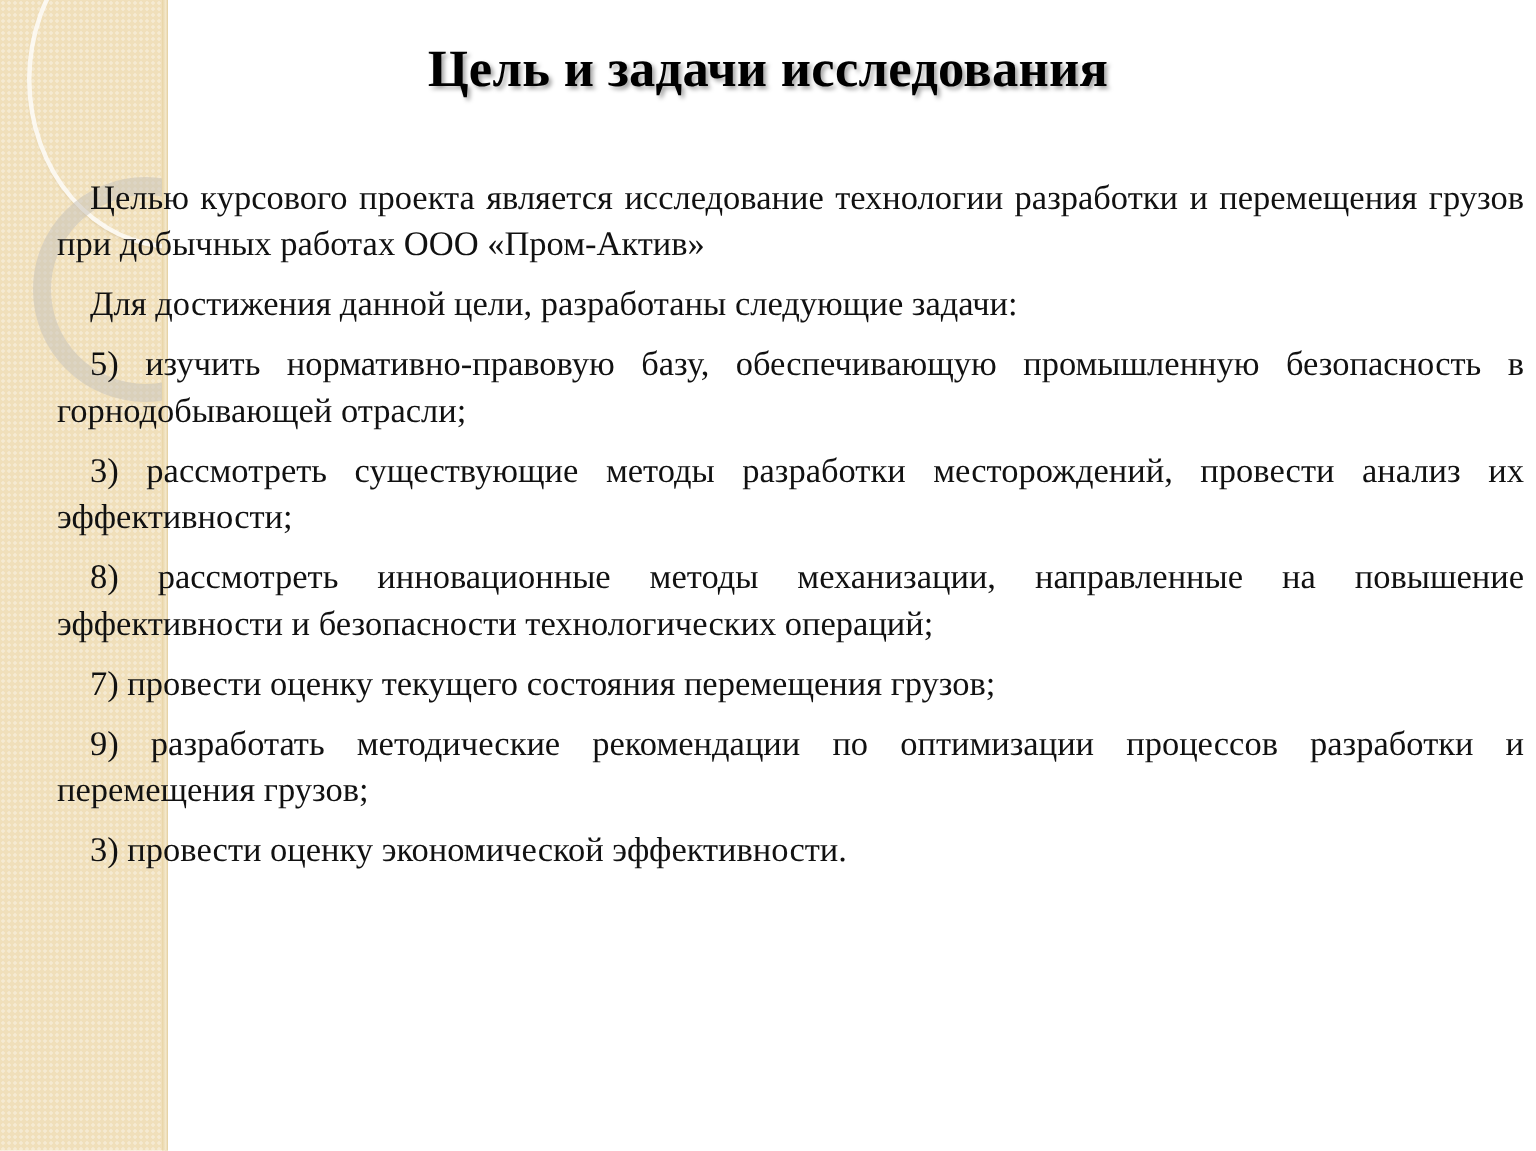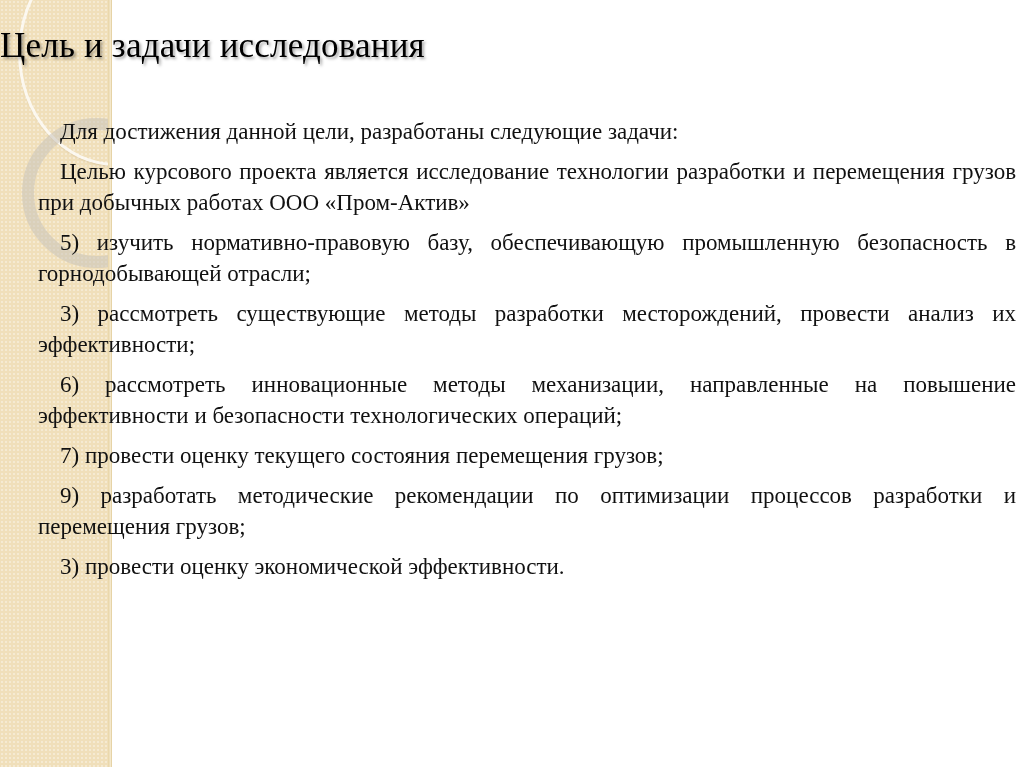--- a/index.html
+++ b/index.html
@@ -27,21 +27,22 @@
       box-shadow: 1px 1px 2px rgba(160,130,80,0.3);
     }
     .circle-sm {
       position: absolute; left: 22px; top: 118px; width: 150px; height: 150px;
       border-radius: 50%;
       border: 12px solid rgba(200,195,185,0.55);
       box-sizing: border-box;
     }
     .title {
       position: absolute; left: 0; width: 1024px; top: 26px;
-      font-weight: normal; font-size: 35px; color: #000;
+      text-align: center;
+      font-weight: bold; font-size: 35px; color: #000;
       text-shadow: 2px 2px 3px rgba(0,0,0,0.35);
       letter-spacing: 0.2px;
     }
     .content {
       position: absolute; left: 38px; top: 116px; width: 978px;
       font-size: 23px; line-height: 31px; color: #111;
     }
     .para {
       text-align: justify; text-indent: 22px; margin: 0 0 9px 0;
     }
@@ -51,21 +52,21 @@
 
 <div class="side-band">
   <div class="circle-lg"></div>
   <div class="circle-sm"></div>
 </div>
 <div class="band-edge"></div>
 
 <div class="title">Цель и задачи исследования</div>
 
 <div class="content">
+  <p class="para">Целью курсового проекта является исследование технологии разработки и перемещения грузов при добычных работах ООО «Пром-Актив»</p>
   <p class="para">Для достижения данной цели, разработаны следующие задачи:</p>
-  <p class="para">Целью курсового проекта является исследование технологии разработки и перемещения грузов при добычных работах ООО «Пром-Актив»</p>
   <p class="para">5) изучить нормативно-правовую базу, обеспечивающую промышленную безопасность в горнодобывающей отрасли;</p>
   <p class="para">3) рассмотреть существующие методы разработки месторождений, провести анализ их эффективности;</p>
-  <p class="para">6) рассмотреть инновационные методы механизации, направленные на повышение эффективности и безопасности технологических операций;</p>
+  <p class="para">8) рассмотреть инновационные методы механизации, направленные на повышение эффективности и безопасности технологических операций;</p>
   <p class="para">7) провести оценку текущего состояния перемещения грузов;</p>
   <p class="para">9) разработать методические рекомендации по оптимизации процессов разработки и перемещения грузов;</p>
   <p class="para">3) провести оценку экономической эффективности.</p>
 </div>
 
 </body></html>

